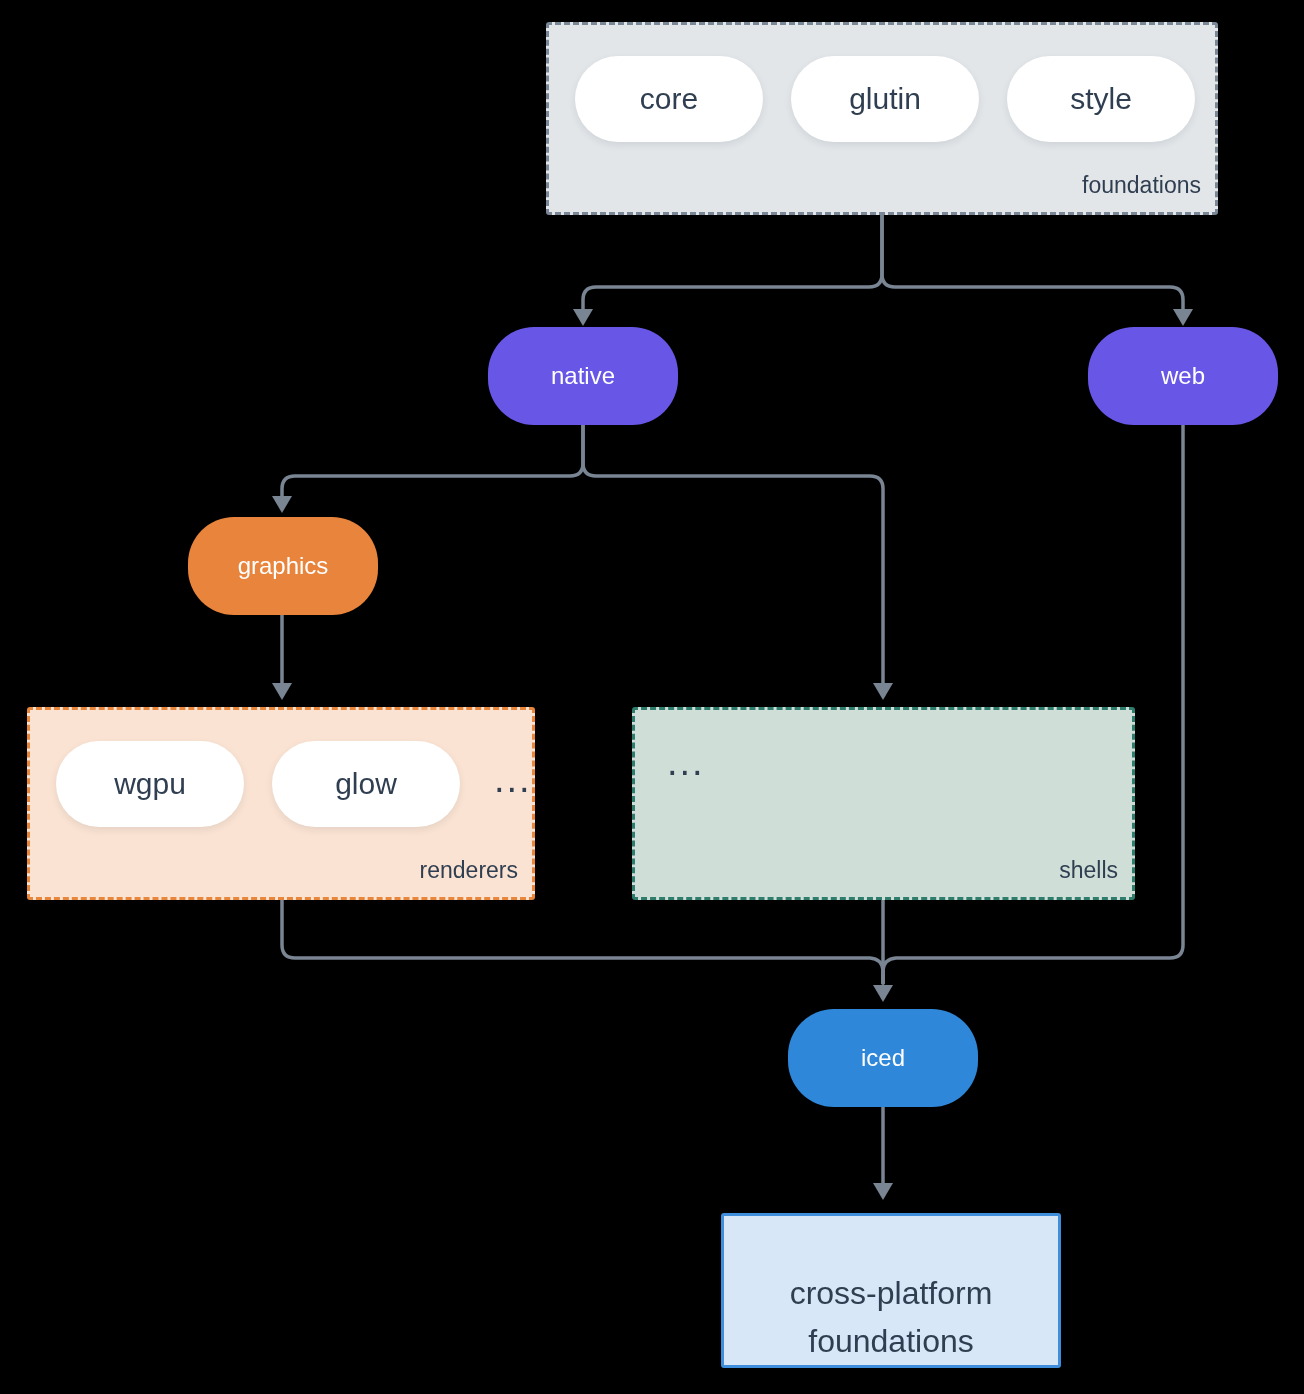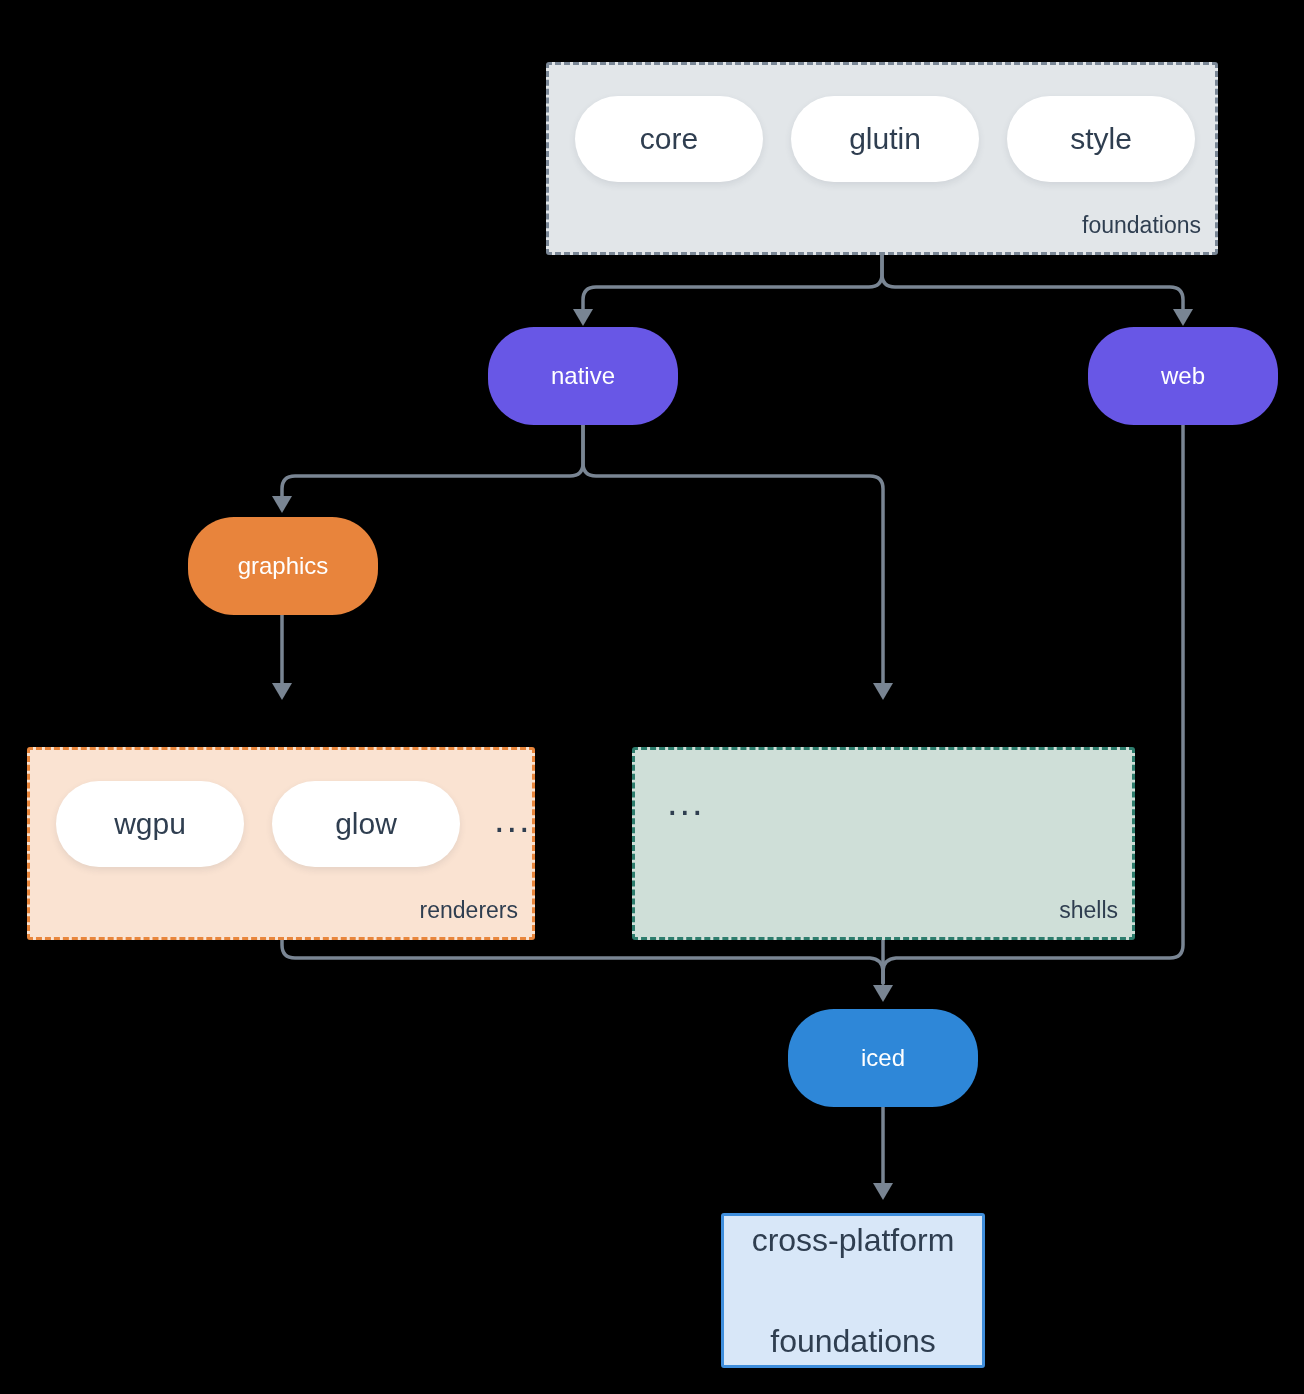--- a/index.html
+++ b/index.html
@@ -4,21 +4,21 @@
 <style>
   html,body{margin:0;padding:0;background:#000;}
   .canvas{
     position:relative;width:1304px;height:1394px;background:var(--c-bg,#000);
     font-family:"Liberation Sans", sans-serif;overflow:hidden;
   }
   .connectors{position:absolute;left:0;top:0;width:1304px;height:1394px;}
   .ln{stroke:var(--c-line,#798593);stroke-width:3.5;fill:none;stroke-linecap:round;}
   .ah{fill:var(--c-line,#798593);stroke:none;}
 
-  .group{position:absolute;box-sizing:border-box;border-radius:3px;margin-top:40px;}
+  .group{position:absolute;box-sizing:border-box;border-radius:3px;}
   .group.foundations{left:546px;top:22px;width:672px;height:193px;
     background:var(--c-foundations-fill,#e2e6e9);
     border:3px dashed var(--c-foundations-border,#7a8796);}
   .group.renderers{left:27px;top:707px;width:508px;height:193px;
     background:var(--c-renderers-fill,#fae3d2);
     border:3px dashed var(--c-renderers-border,#e8863c);}
   .group.shells{left:632px;top:707px;width:503px;height:193px;
     background:var(--c-shells-fill,#cfdfd8);
     border:3px dashed var(--c-shells-border,#2e7d6d);}
 
@@ -37,25 +37,25 @@
     display:flex;align-items:center;justify-content:center;
     font-size:24px;color:#fff;}
   .node.purple{background:var(--c-purple,#6857e6);}
   .node.orange{background:var(--c-orange,#e8843c);}
   .node.blue{background:var(--c-blue,#2e87d8);text-align:right;}
   .pos-native{left:488px;top:327px;}
   .pos-web{left:1088px;top:327px;}
   .pos-graphics{left:188px;top:517px;text-align:center;}
   .pos-iced{left:788px;top:1009px;}
 
-  .app-box{position:absolute;left:721px;top:1213px;width:264px;height:155px;
+  .app-box{position:absolute;left:721px;top:1213px;width:340px;height:155px;
     box-sizing:border-box;border-radius:3px;
     background:var(--c-app-fill,#d8e7f8);
     border:3px solid var(--c-app-border,#3f8edc);
-    display:flex;flex-direction:column;align-items:center;justify-content:space-between;
+    display:flex;flex-direction:column;align-items:center;justify-content:flex-end;
     font-size:32px;line-height:48px;color:var(--c-ink,#2f3e50);}
 </style>
 </head>
 <body>
 
 <div class="canvas">
 
   <svg class="connectors" viewBox="0 0 1304 1394" xmlns="http://www.w3.org/2000/svg">
 
     <path class="ln" d="M882 215 V274 Q882 287 869 287 H596 Q583 287 583 300 V309"></path>

